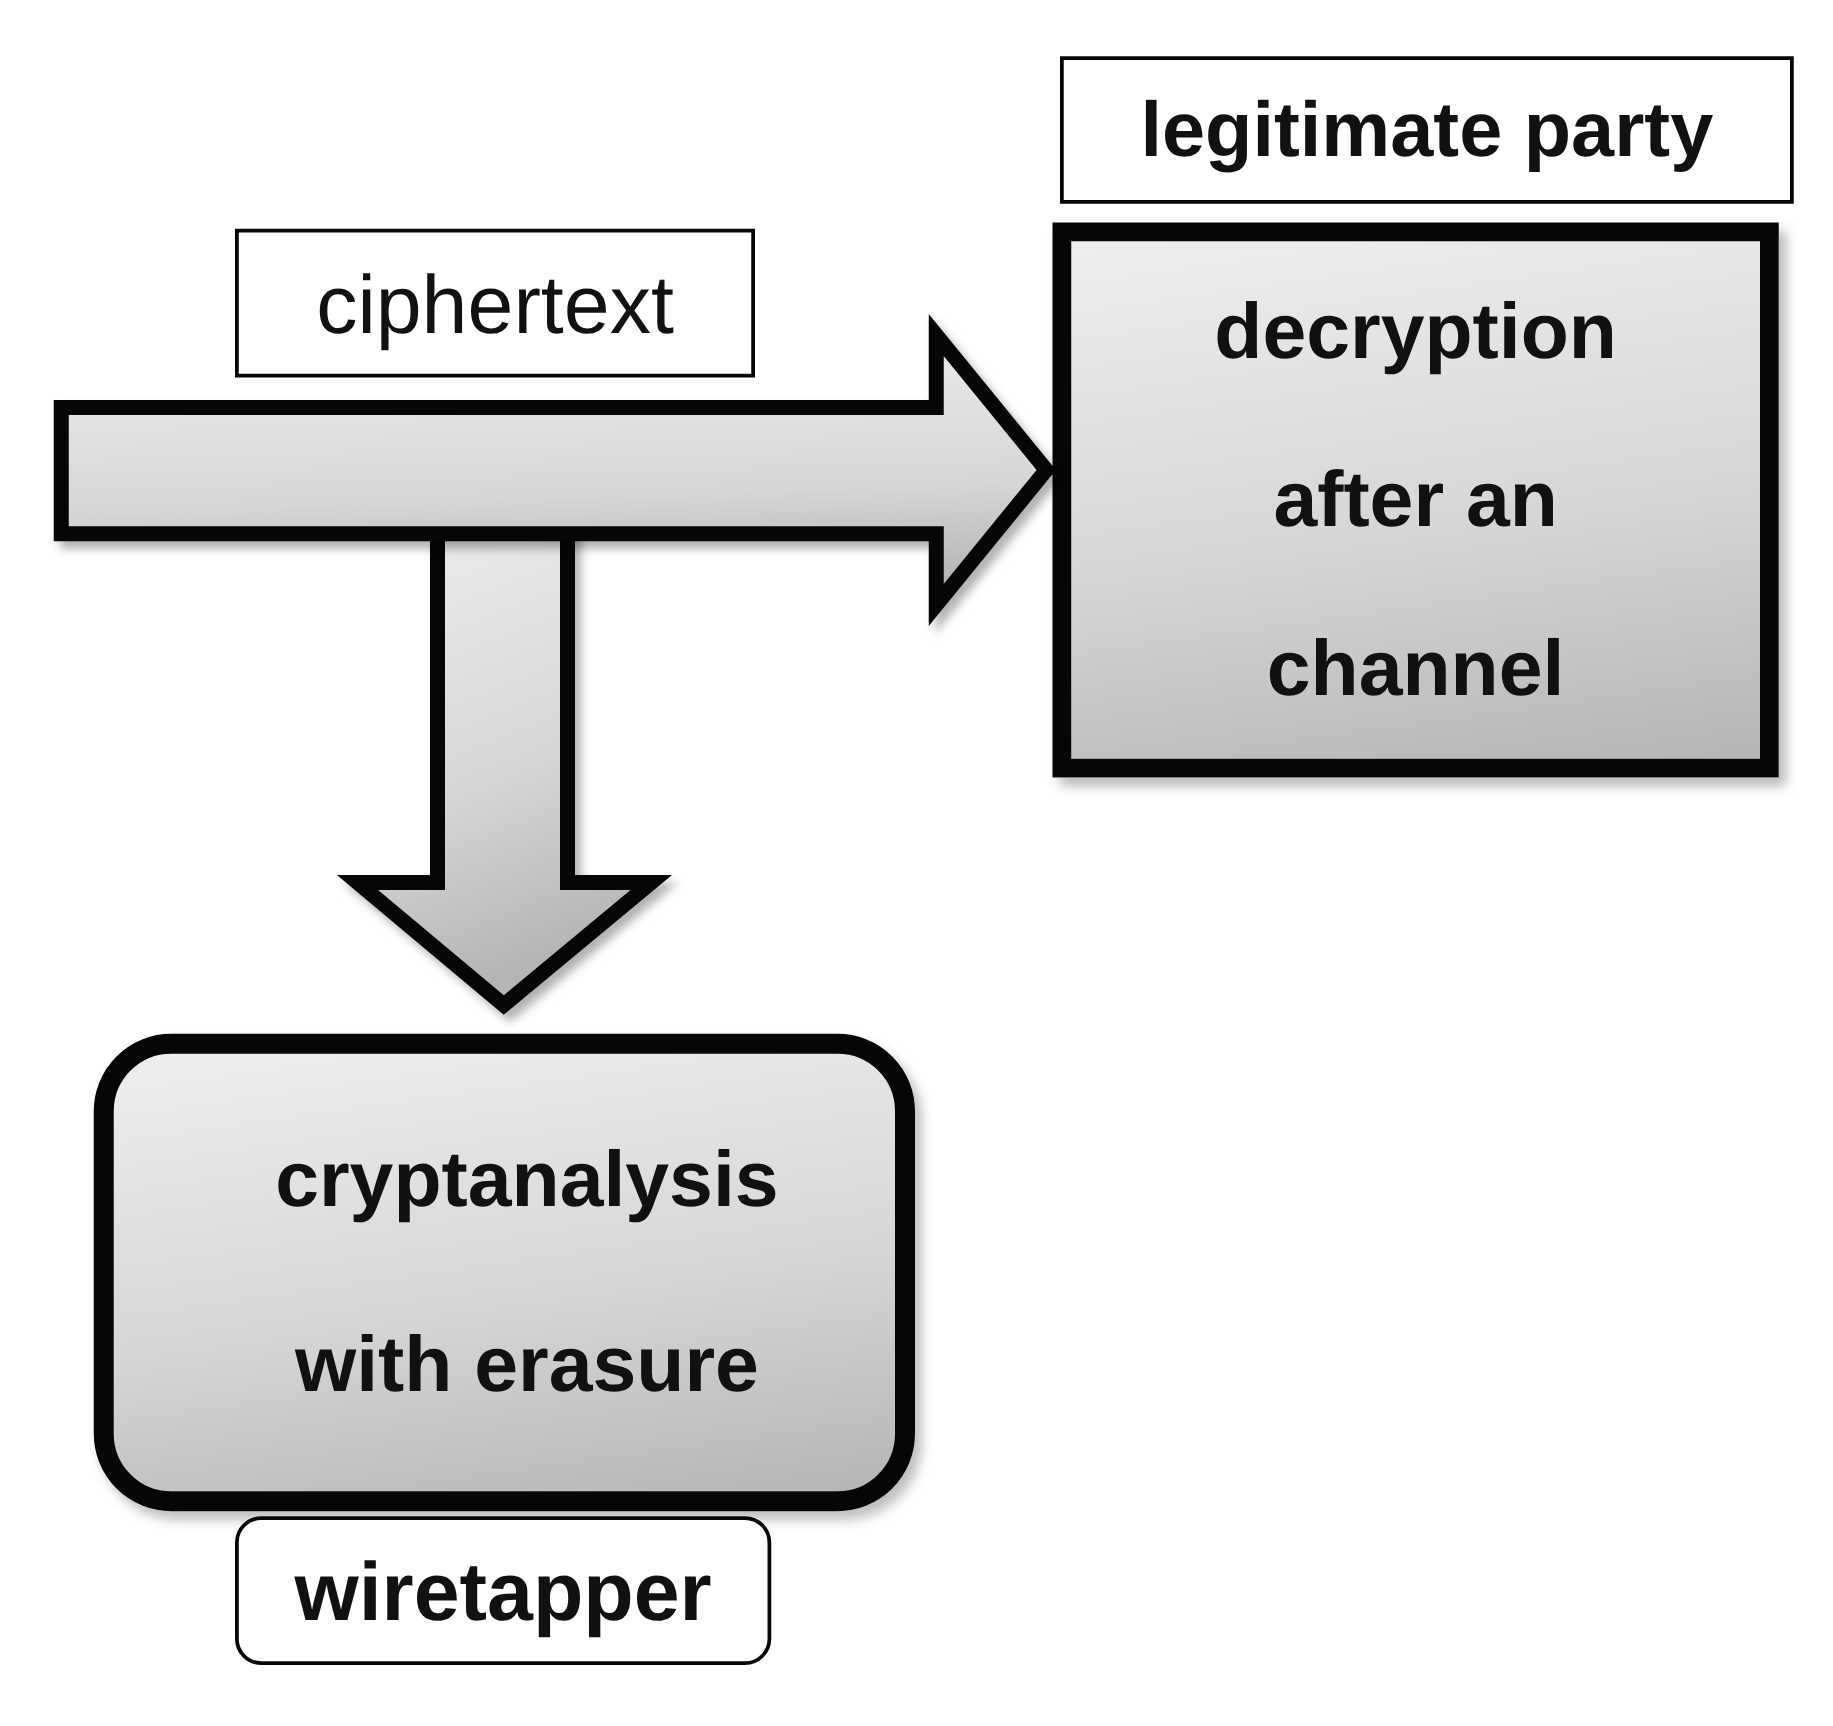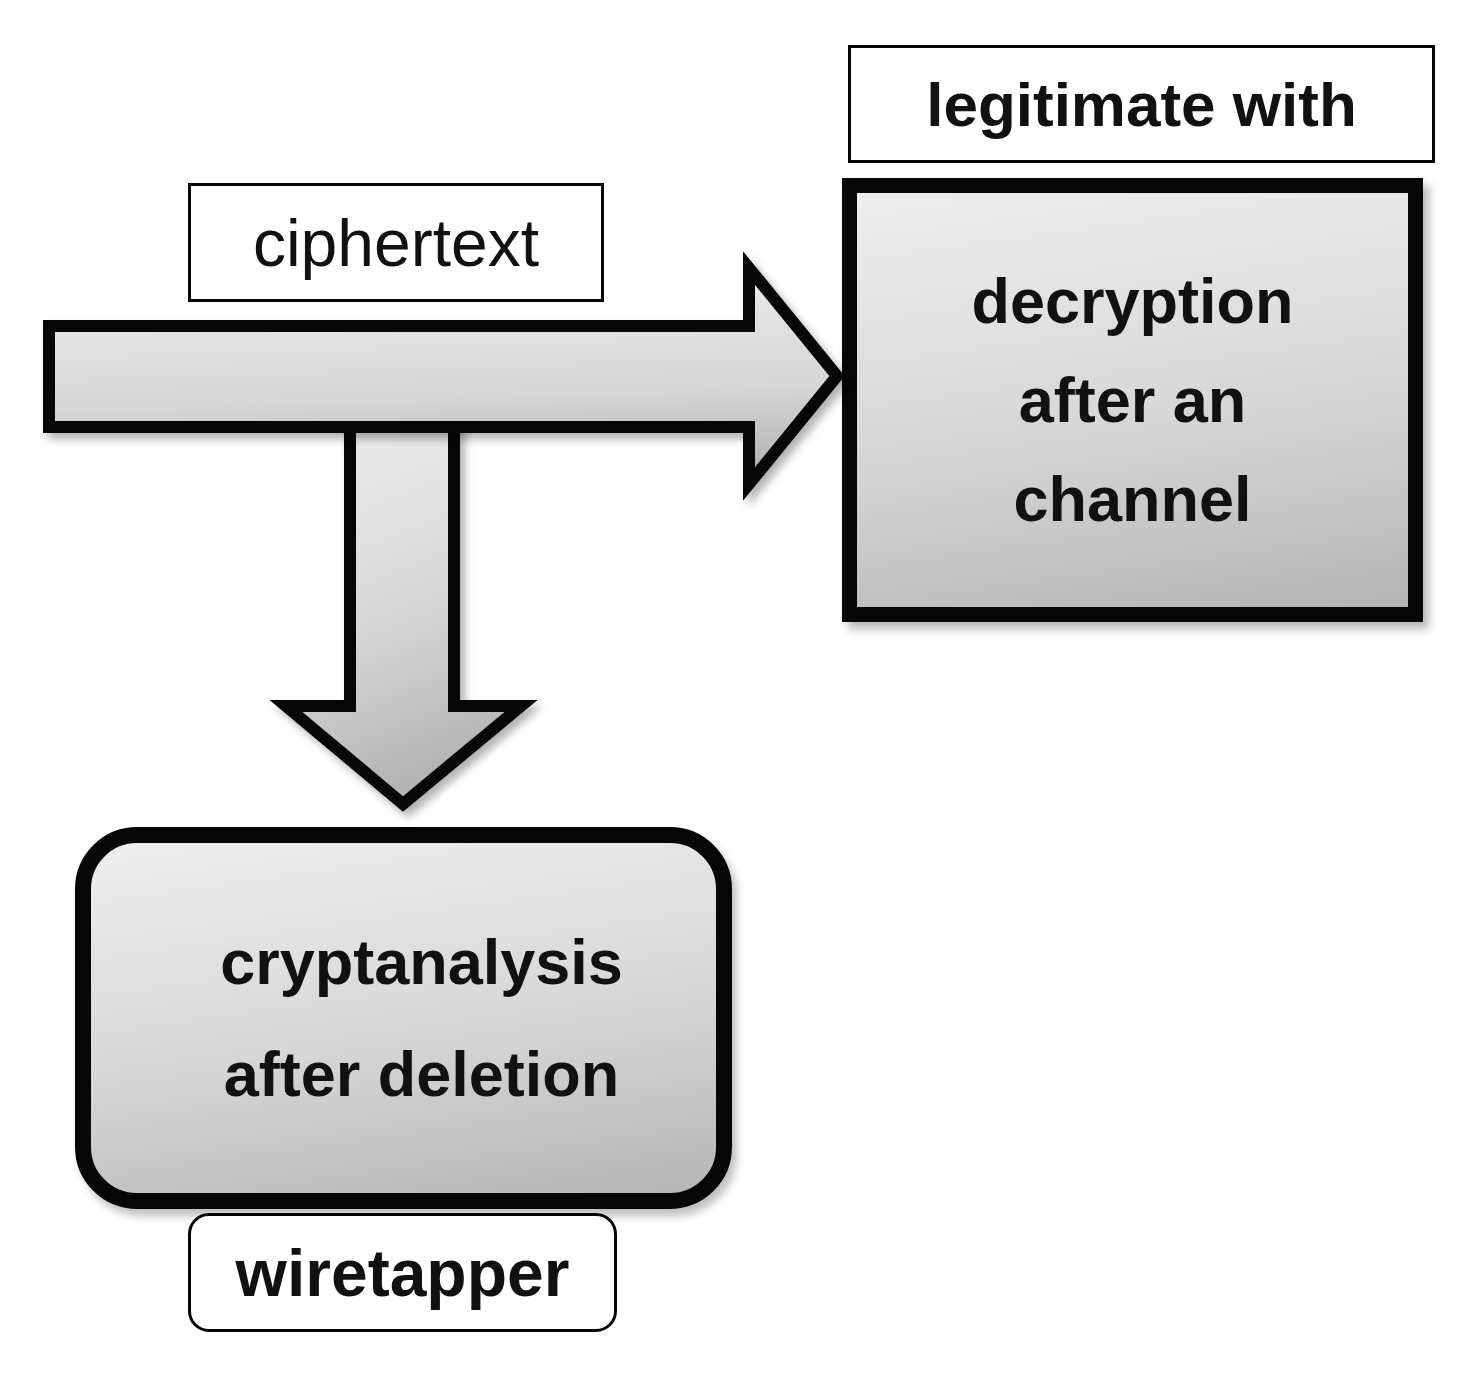--- a/index.html
+++ b/index.html
@@ -13,20 +13,21 @@
     color:var(--text);text-align:center;
   }
   .label-box.bold{font-weight:700;}
   .process-box{
     position:absolute;box-sizing:border-box;
     border:15px solid var(--outline);
     background:linear-gradient(172deg, var(--fill-light) 0%, var(--fill-mid) 55%, var(--fill-dark) 100%);
     display:flex;flex-direction:column;align-items:center;justify-content:center;
     color:var(--text);font-weight:700;text-align:center;
     box-shadow:6px 7px 9px rgba(0,0,0,0.28);
+    gap:36px;
   }
   .process-box .line{display:block;}
   #box-decryption{left:842px;top:178px;width:581px;height:444px;font-size:63px;line-height:99px;}
   #box-cryptanalysis{
     left:75px;top:827px;width:657px;height:382px;
     border-width:16px;border-radius:62px;font-size:63px;line-height:112px;
     box-shadow:5px 7px 9px rgba(0,0,0,0.25);
     padding-left:36px;
   }
   #label-ciphertext{left:188px;top:183px;width:416px;height:119px;font-size:66px;font-weight:400;}
@@ -41,32 +42,32 @@
 </head>
 <body>
 
 <div class="canvas">
 
   <div class="label-box" id="label-ciphertext">
     <span>ciphertext</span>
   </div>
 
   <div class="label-box bold" id="label-legitimate">
-    <span>legitimate with</span>
+    <span>legitimate party</span>
   </div>
 
   <div class="process-box" id="box-decryption">
     <span class="line">decryption</span>
     <span class="line">after an</span>
     <span class="line">channel</span>
   </div>
 
   <div class="process-box" id="box-cryptanalysis">
     <span class="line">cryptanalysis</span>
-    <span class="line">after deletion</span>
+    <span class="line">with erasure</span>
   </div>
 
   <div class="label-box bold" id="label-wiretapper">
     <span>wiretapper</span>
   </div>
 
   <svg class="arrow-layer" width="1466" height="1381" viewBox="0 0 1466 1381" xmlns="http://www.w3.org/2000/svg">
     <defs>
       <linearGradient id="gradDown" x1="0" y1="0" x2="0.25" y2="1">
         <stop offset="0" style="stop-color:var(--fill-light)"></stop>

